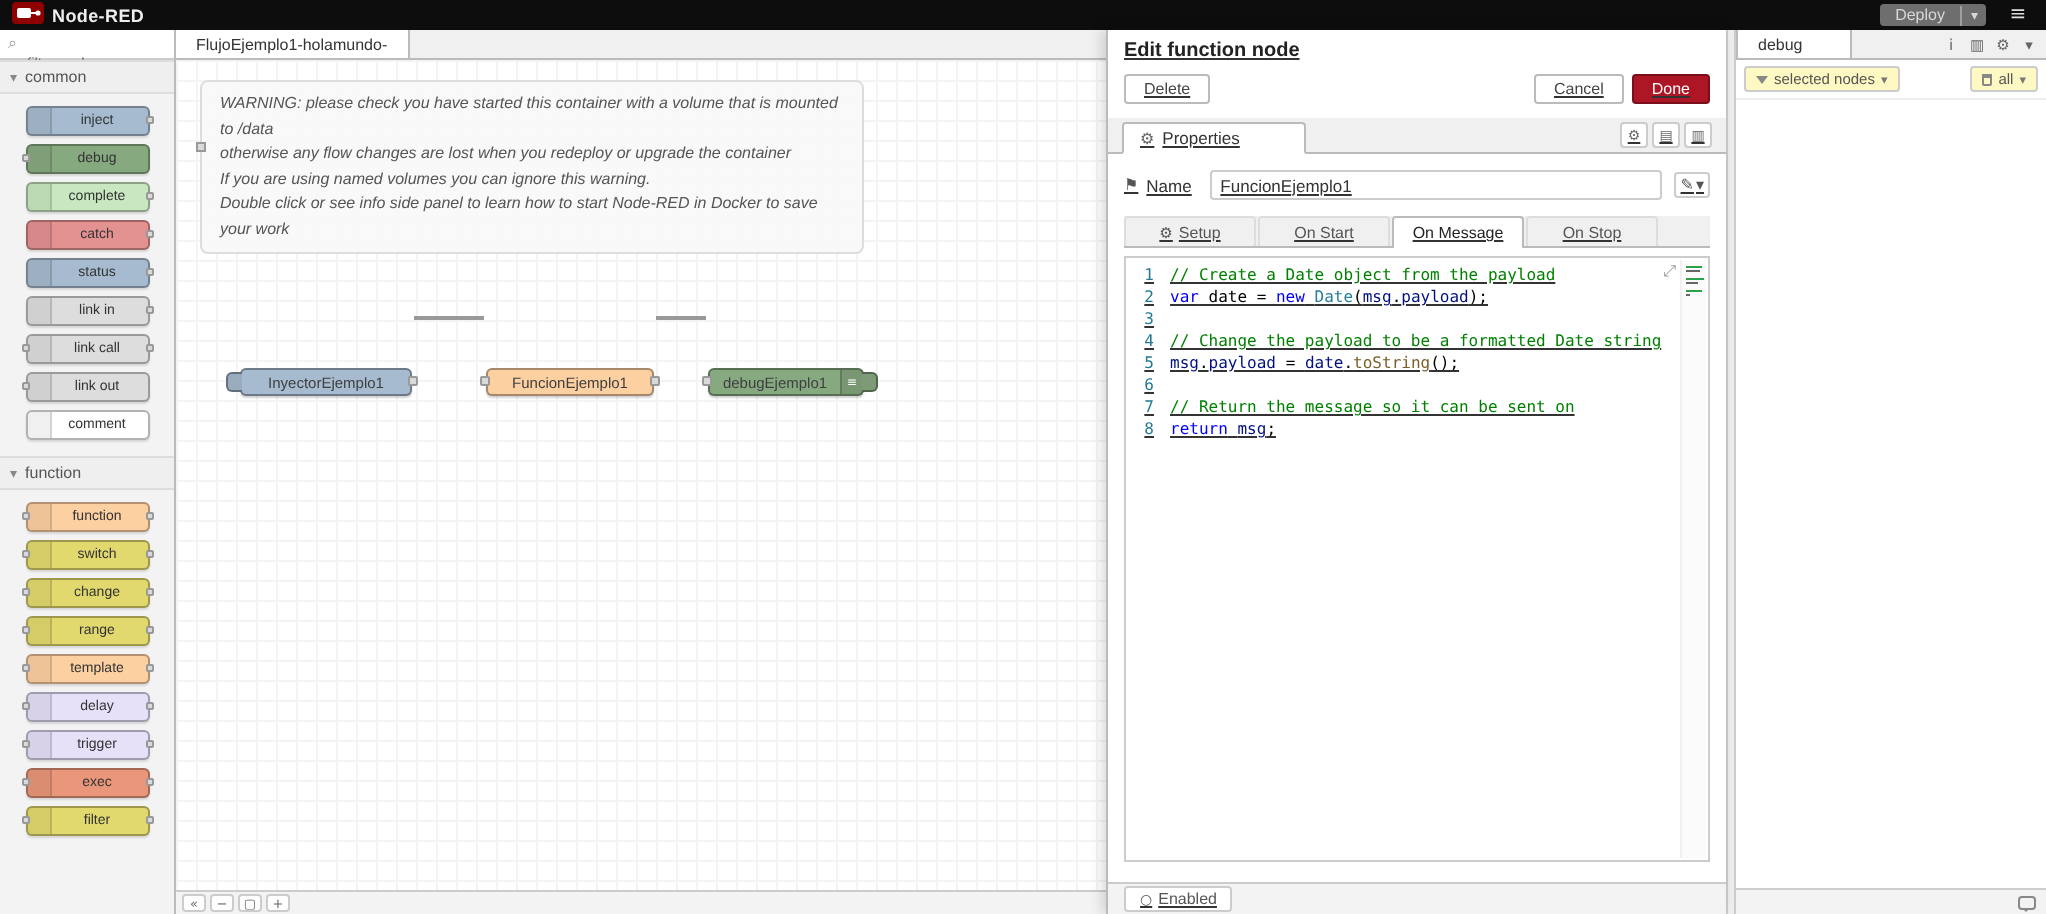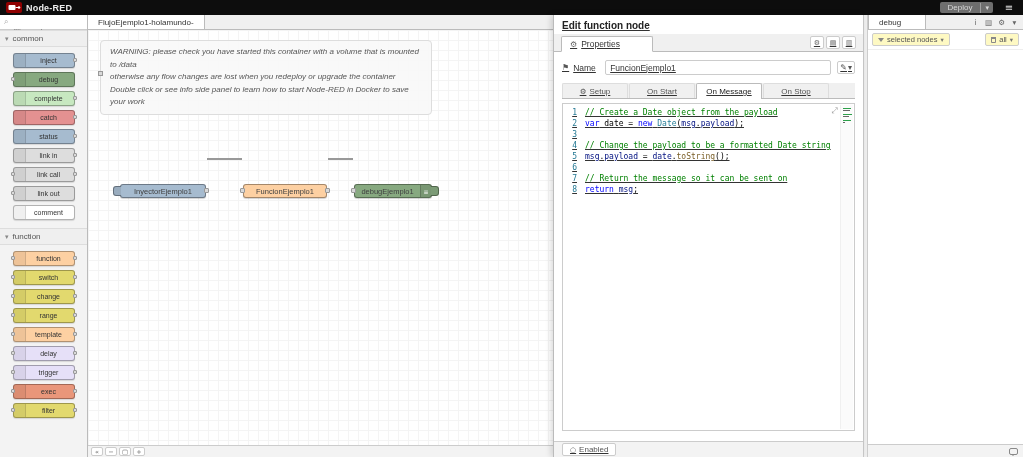--- a/index.html
+++ b/index.html
@@ -277,20 +277,21 @@
       </div>
       <div class="canvas">
         <svg class="wires" width="470" height="415">
           <path d="M119 129 C136 129 138 129 154 129"></path>
           <path d="M240 129 C251 129 254 129 265 129"></path>
         </svg>
         <div class="comment-box">
           <span class="comment-port"></span>
           <div>WARNING: please check you have started this container with a volume that is mounted to /data</div>
           <div>otherwise any flow changes are lost when you redeploy or upgrade the container</div>
+          <div>If you are using named volumes you can ignore this warning.</div>
           <div>Double click or see info side panel to learn how to start Node-RED in Docker to save your work</div>
         </div>
       <div class="flow-node" style="left: 32px; top: 122px; width: 86px; background: rgb(166, 187, 207); --c: #a6bbcf;">
             <span class="fbtn fbtn-l"></span>
             <span class="flabel">InyectorEjemplo1</span>
             <span class="fport fpr"></span>
           </div>
           <div class="flow-node" style="left: 155px; top: 122px; width: 84px; background: rgb(253, 208, 162); --c: #fdd0a2;">
             <span class="flabel">FuncionEjemplo1</span>
             <span class="fport fpl"></span>
@@ -306,20 +307,26 @@
       <div class="ws-footer">
         <span class="wsf-btn icon">«</span>
         <span class="wsf-btn icon">−</span>
         <span class="wsf-btn icon">▢</span>
         <span class="wsf-btn icon">+</span>
       </div>
     </section>
 
     <section class="edit-panel">
       <div class="ep-title">Edit function node</div>
+      <div class="ep-toolbar">
+        <button class="btn">Delete</button>
+        <span class="spacer"></span>
+        <button class="btn">Cancel</button>
+        <button class="btn btn-red">Done</button>
+      </div>
       <div class="ep-tabrow">
         <div class="ep-tab active">
           <span class="icon">⚙</span>
           <span>Properties</span>
         </div>
         <span class="spacer"></span>
         <span class="mini-btn icon">⚙</span>
         <span class="mini-btn icon">▤</span>
         <span class="mini-btn icon">▥</span>
       </div>

